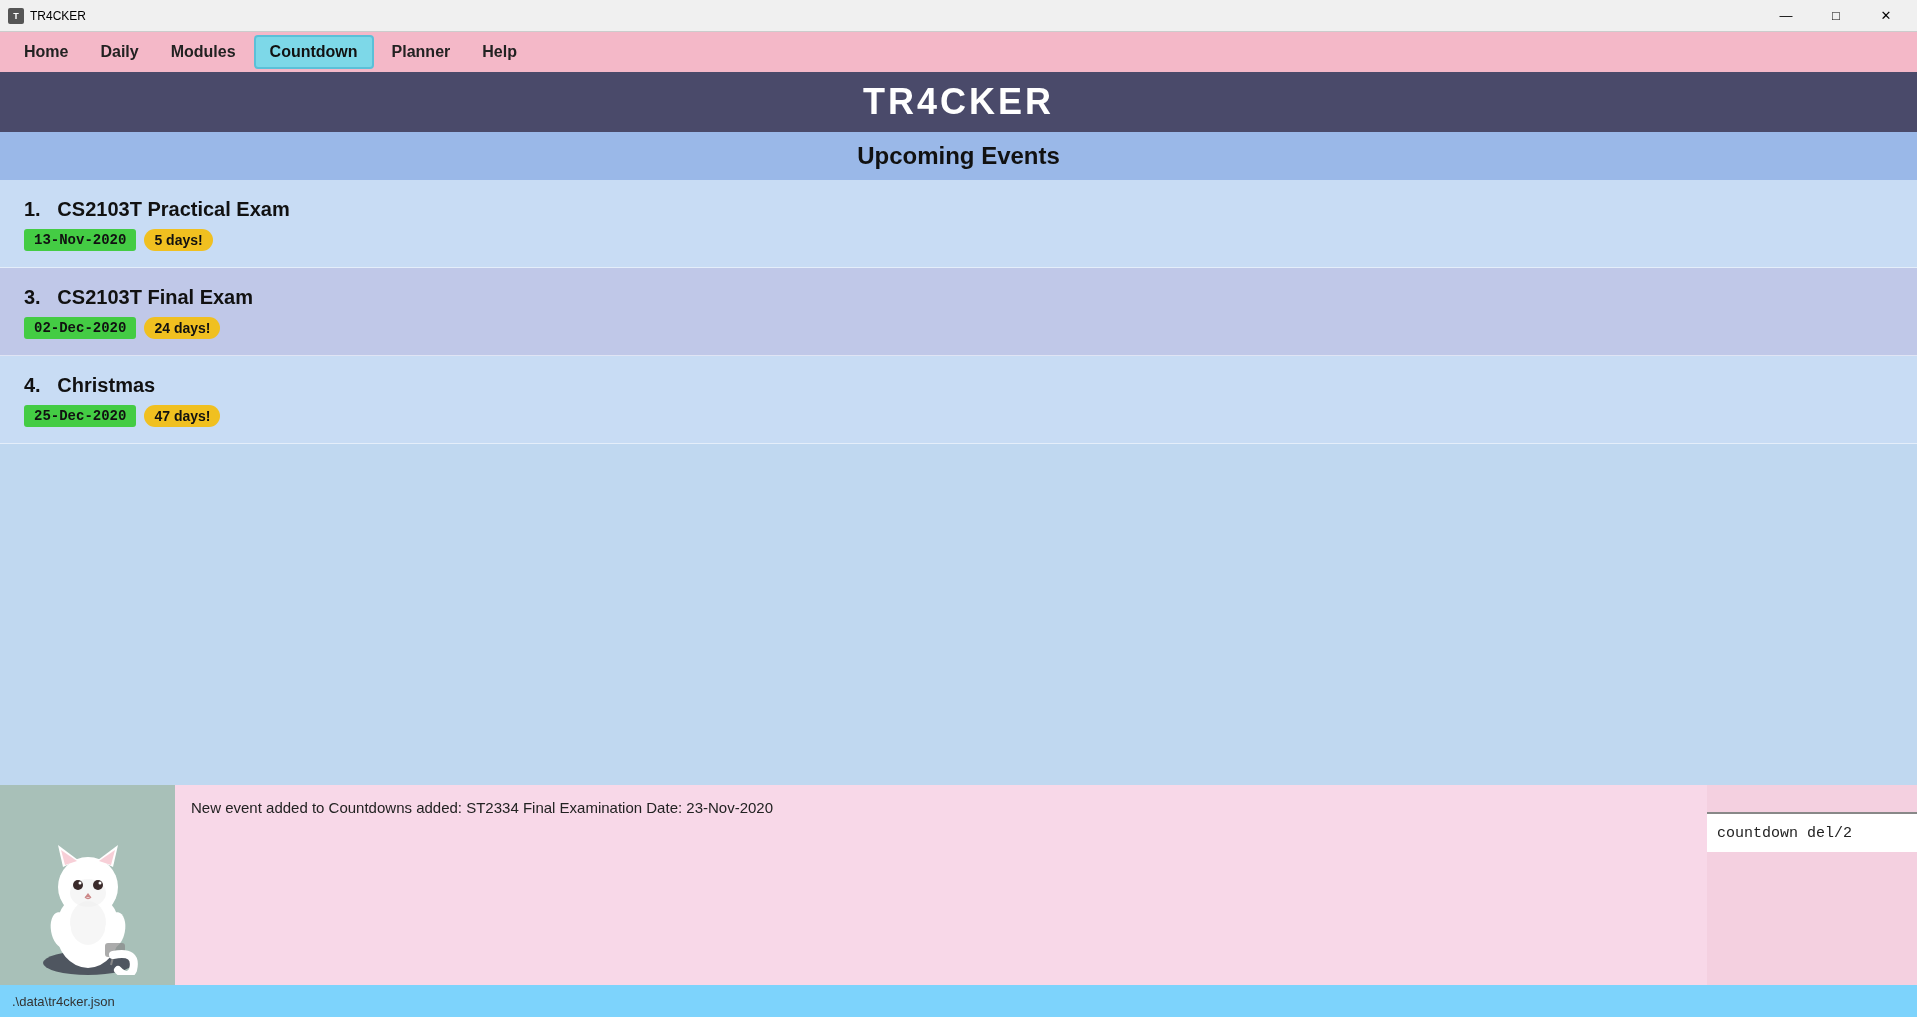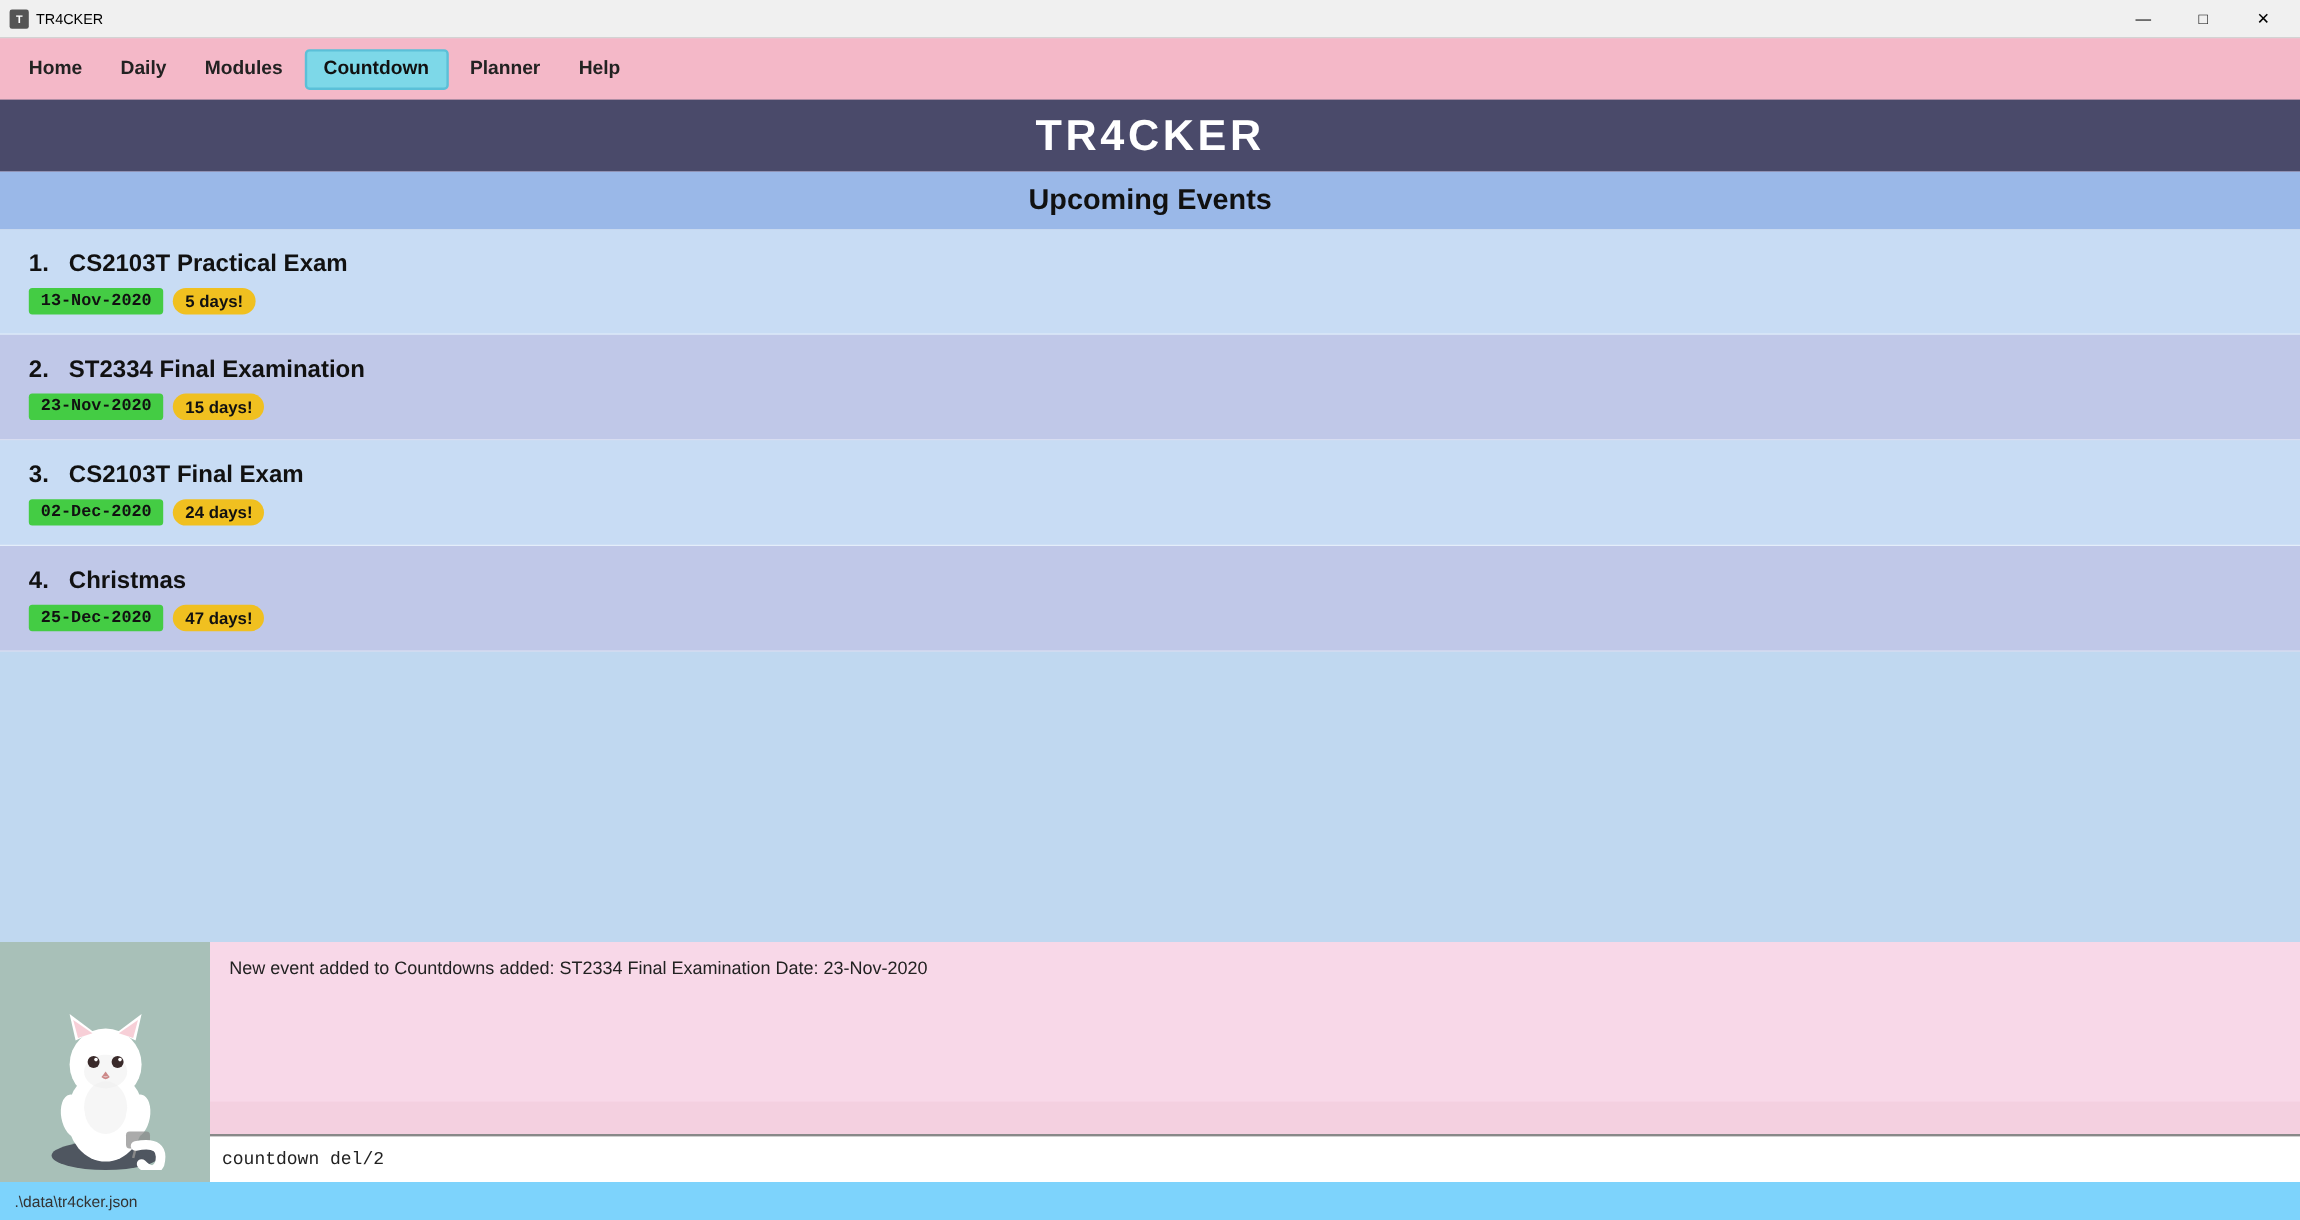--- a/index.html
+++ b/index.html
@@ -51,21 +51,21 @@
       cursor: pointer;
       font-size: 13px;
       display: flex;
       align-items: center;
       justify-content: center;
     }
 
     
     .menu-bar {
       background: #f4b8c8;
-      height: 51px;
+      height: 40px;
       display: flex;
       align-items: center;
       padding: 0 10px;
       gap: 4px;
     }
     .menu-item {
       padding: 6px 14px;
       font-size: 16px;
       font-weight: 600;
       cursor: pointer;
@@ -187,21 +187,20 @@
     }
 
     .mascot-svg {
       width: 130px;
       height: 160px;
     }
 
     .console-area {
       flex: 1;
       display: flex;
-      flex-direction: column;
       border-radius: 30px;
     }
 
     .console-output {
       flex: 1;
       background: #f8d8e8;
       padding: 14px 16px;
       font-size: 15px;
       color: #222;
       font-family: 'Segoe UI', sans-serif;
@@ -282,31 +281,20 @@
       <span>1.</span>
       &nbsp;
       <span>CS2103T Practical Exam</span>
     </div>
     <div class="event-badges">
       <span class="badge-date">13-Nov-2020</span>
       <span class="badge-days">5 days!</span>
     </div>
   </div>
 
-  <div class="event-item">
-    <div class="event-name">
-      <span>2.</span>
-      &nbsp;
-      <span>ST2334 Final Examination</span>
-    </div>
-    <div class="event-badges">
-      <span class="badge-date">23-Nov-2020</span>
-      <span class="badge-days">15 days!</span>
-    </div>
-  </div>
 
   <div class="event-item">
     <div class="event-name">
       <span>3.</span>
       &nbsp;
       <span>CS2103T Final Exam</span>
     </div>
     <div class="event-badges">
       <span class="badge-date">02-Dec-2020</span>
       <span class="badge-days">24 days!</span>

